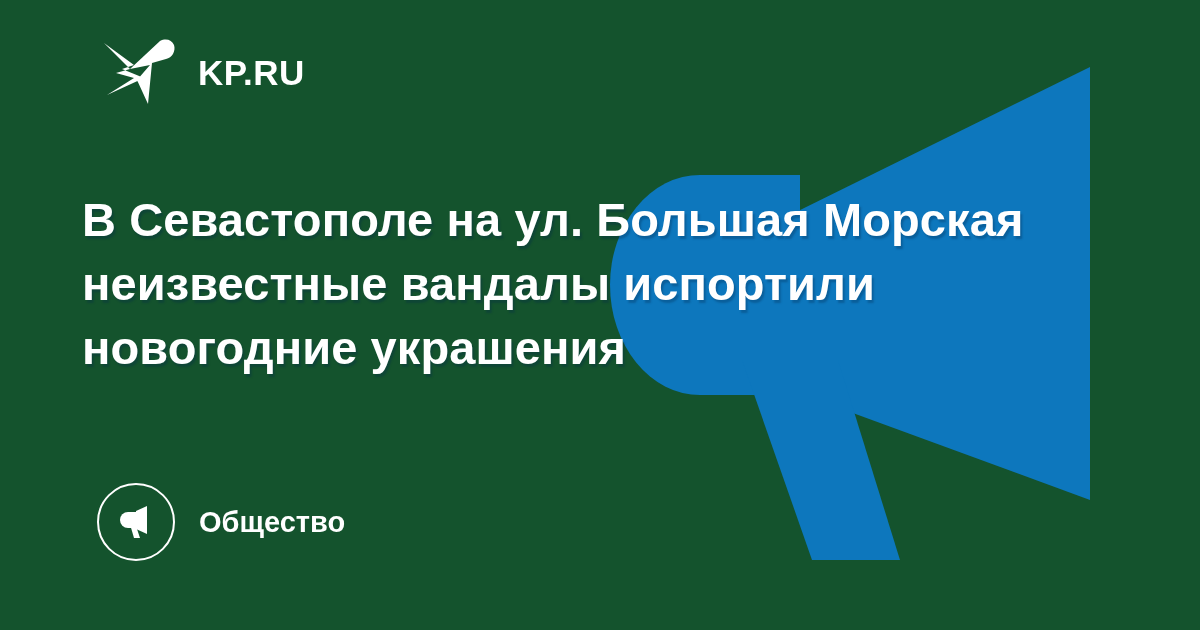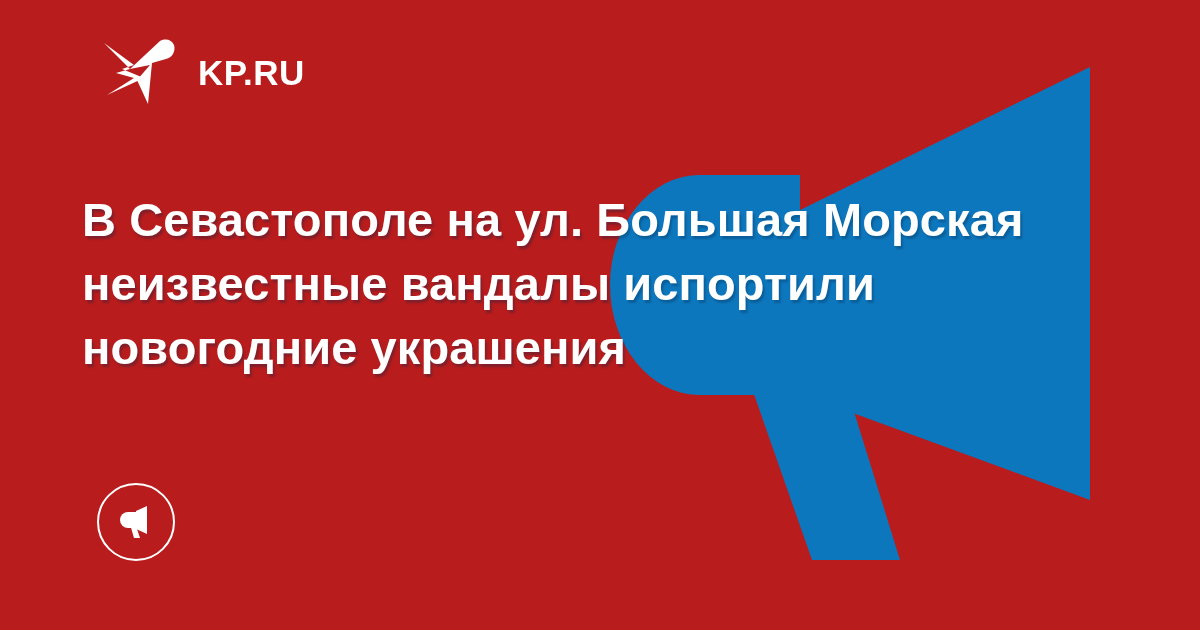--- a/index.html
+++ b/index.html
@@ -7,21 +7,21 @@
     margin: 0;
     padding: 0;
     background: #ffffff;
   }
 
   .og-card {
     position: relative;
     width: 1200px;
     height: 630px;
     overflow: hidden;
-    background: #b91c1c;
+    background: #14532d;
     font-family: "Liberation Sans", "DejaVu Sans", sans-serif;
     -webkit-font-smoothing: antialiased;
   }
 
   
   .bg-decor {
     position: absolute;
     inset: 0;
     width: 1200px;
     height: 630px;
@@ -137,15 +137,16 @@
     <span class="rubric-badge">
       <svg viewBox="0 0 42 42" aria-hidden="true">
         <g fill="#ffffff">
           <path d="M32 5 L32 33 L21 28 L21 10 Z"></path>
           <path d="M13 11 L22 11 L22 27 L13 27
                    A 8 8 0 0 1 13 11 Z"></path>
           <path d="M15.5 25 L21 25 L25 37 L19 37 Z"></path>
         </g>
       </svg>
     </span>
+    <span class="rubric-label">Общество</span>
   </div>
 
 </div>
 
 </body></html>

